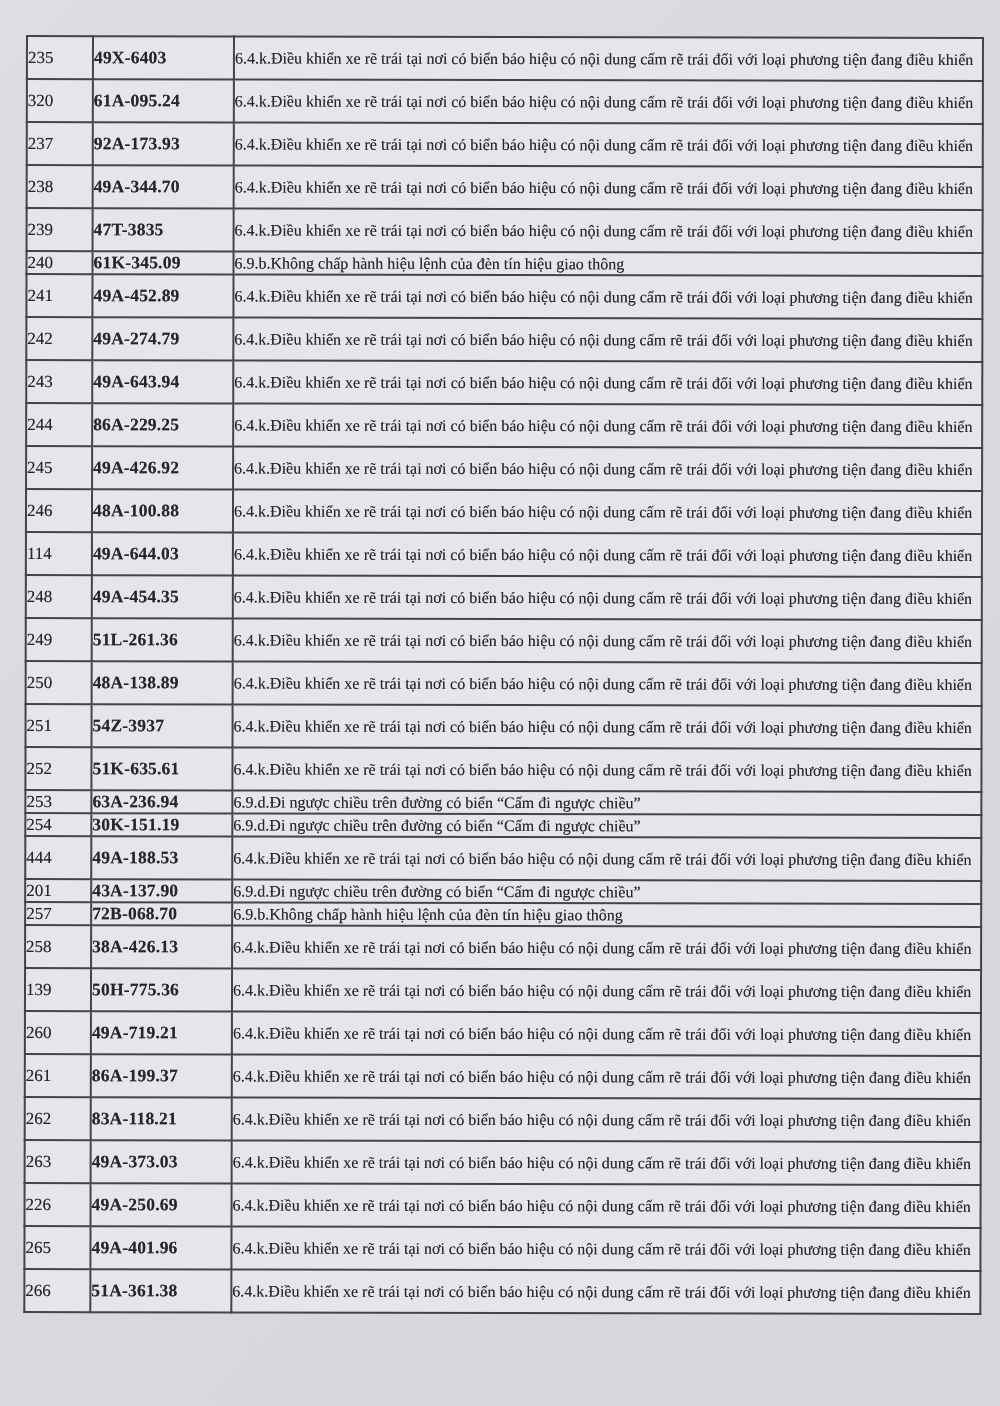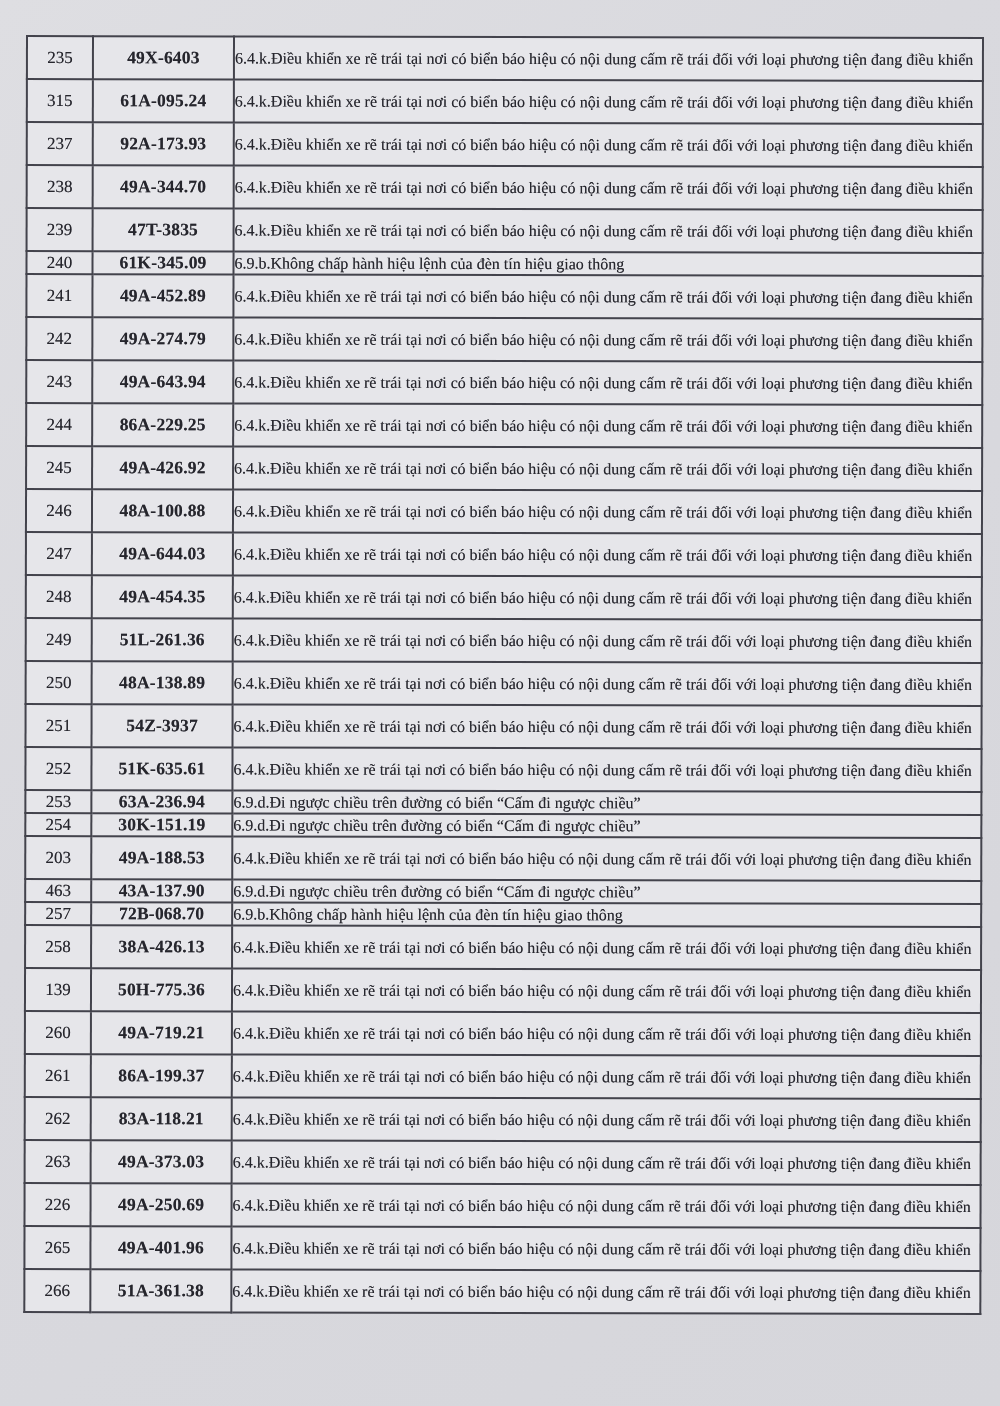--- a/index.html
+++ b/index.html
@@ -28,26 +28,25 @@
   }
   table.violation-table td {
     border: 2px solid #43434c;
     background: #e6e6ea;
     padding: 0;
     vertical-align: middle;
     text-shadow: 0 0 0.6px rgba(40,40,50,0.55);
   }
   td.col-no {
     width: 64px;
-    text-align: center;
     font-size: 17px;
   }
   td.col-plate {
     width: 139px;
-    text-align: center;
+    text-align: left;
     font-weight: bold;
     font-size: 17.5px;
     letter-spacing: 0.2px;
     margin-top: 24px;
   }
   td.col-violation {
     text-align: left;
     font-size: 16px;
     line-height: 20px;
     padding: 0 3px 0 4px;
@@ -60,21 +59,21 @@
 
 <div class="page">
   <table class="violation-table">
     <tbody>
         <tr class="two-line">
     <td class="col-no">235</td>
     <td class="col-plate">49X-6403</td>
     <td class="col-violation">6.4.k.Điều khiển xe rẽ trái tại nơi có biển báo hiệu có nội dung cấm rẽ trái đối với loại phương tiện đang điều khiển</td>
   </tr>
         <tr class="two-line">
-    <td class="col-no">315</td>
+    <td class="col-no">320</td>
     <td class="col-plate">61A-095.24</td>
     <td class="col-violation">6.4.k.Điều khiển xe rẽ trái tại nơi có biển báo hiệu có nội dung cấm rẽ trái đối với loại phương tiện đang điều khiển</td>
   </tr>
         <tr class="two-line">
     <td class="col-no">237</td>
     <td class="col-plate">92A-173.93</td>
     <td class="col-violation">6.4.k.Điều khiển xe rẽ trái tại nơi có biển báo hiệu có nội dung cấm rẽ trái đối với loại phương tiện đang điều khiển</td>
   </tr>
         <tr class="two-line">
     <td class="col-no">238</td>
@@ -115,21 +114,21 @@
     <td class="col-no">245</td>
     <td class="col-plate">49A-426.92</td>
     <td class="col-violation">6.4.k.Điều khiển xe rẽ trái tại nơi có biển báo hiệu có nội dung cấm rẽ trái đối với loại phương tiện đang điều khiển</td>
   </tr>
         <tr class="two-line">
     <td class="col-no">246</td>
     <td class="col-plate">48A-100.88</td>
     <td class="col-violation">6.4.k.Điều khiển xe rẽ trái tại nơi có biển báo hiệu có nội dung cấm rẽ trái đối với loại phương tiện đang điều khiển</td>
   </tr>
         <tr class="two-line">
-    <td class="col-no">247</td>
+    <td class="col-no">114</td>
     <td class="col-plate">49A-644.03</td>
     <td class="col-violation">6.4.k.Điều khiển xe rẽ trái tại nơi có biển báo hiệu có nội dung cấm rẽ trái đối với loại phương tiện đang điều khiển</td>
   </tr>
         <tr class="two-line">
     <td class="col-no">248</td>
     <td class="col-plate">49A-454.35</td>
     <td class="col-violation">6.4.k.Điều khiển xe rẽ trái tại nơi có biển báo hiệu có nội dung cấm rẽ trái đối với loại phương tiện đang điều khiển</td>
   </tr>
         <tr class="two-line">
     <td class="col-no">249</td>
@@ -155,26 +154,26 @@
     <td class="col-no">253</td>
     <td class="col-plate">63A-236.94</td>
     <td class="col-violation">6.9.d.Đi ngược chiều trên đường có biển “Cấm đi ngược chiều”</td>
   </tr>
         <tr class="one-line">
     <td class="col-no">254</td>
     <td class="col-plate">30K-151.19</td>
     <td class="col-violation">6.9.d.Đi ngược chiều trên đường có biển “Cấm đi ngược chiều”</td>
   </tr>
         <tr class="two-line">
-    <td class="col-no">203</td>
+    <td class="col-no">444</td>
     <td class="col-plate">49A-188.53</td>
     <td class="col-violation">6.4.k.Điều khiển xe rẽ trái tại nơi có biển báo hiệu có nội dung cấm rẽ trái đối với loại phương tiện đang điều khiển</td>
   </tr>
         <tr class="one-line">
-    <td class="col-no">463</td>
+    <td class="col-no">201</td>
     <td class="col-plate">43A-137.90</td>
     <td class="col-violation">6.9.d.Đi ngược chiều trên đường có biển “Cấm đi ngược chiều”</td>
   </tr>
         <tr class="one-line">
     <td class="col-no">257</td>
     <td class="col-plate">72B-068.70</td>
     <td class="col-violation">6.9.b.Không chấp hành hiệu lệnh của đèn tín hiệu giao thông</td>
   </tr>
         <tr class="two-line">
     <td class="col-no">258</td>

